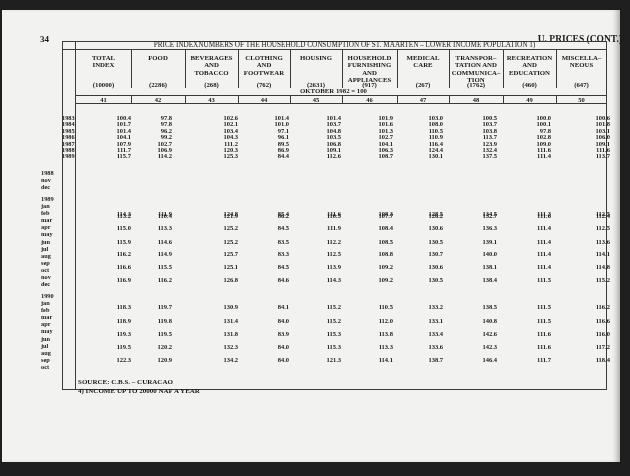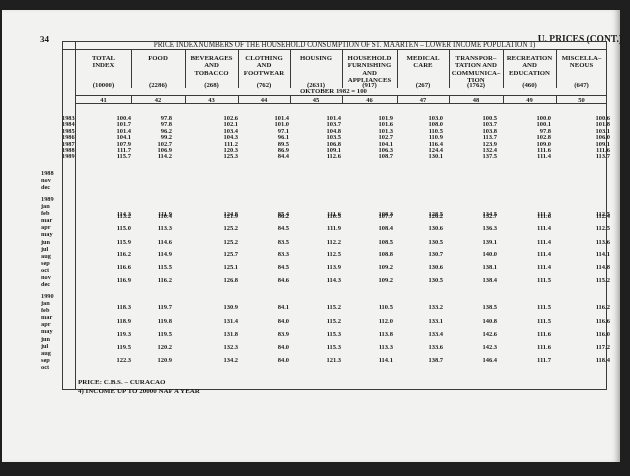--- a/index.html
+++ b/index.html
@@ -345,21 +345,21 @@
     <div class="val" style="left: 208px; top: 357px;">134.2</div>
     <div class="val" style="left: 259px; top: 357px;">84.0</div>
     <div class="val" style="left: 311px; top: 357px;">121.3</div>
     <div class="val" style="left: 363px; top: 357px;">114.1</div>
     <div class="val" style="left: 413px; top: 357px;">138.7</div>
     <div class="val" style="left: 467px; top: 357px;">146.4</div>
     <div class="val" style="left: 521px; top: 357px;">111.7</div>
     <div class="val" style="left: 580px; top: 357px;">118.4</div>
   </div>
 
-<div class="foot" style="top:378px">PRICE: C.B.S. – CURACAO</div>
+<div class="foot" style="top:378px">SOURCE: C.B.S. – CURACAO</div>
 <div class="foot" style="top:387px">4) INCOME UP TO 20000 NAF A YEAR</div>
 
 <div class="hdr-sep" style="left: 131px;"></div>
 <div class="hdr-sep" style="left: 185px;"></div>
 <div class="hdr-sep" style="left: 238px;"></div>
 <div class="hdr-sep" style="left: 290px;"></div>
 <div class="hdr-sep" style="left: 342px;"></div>
 <div class="hdr-sep" style="left: 397px;"></div>
 <div class="hdr-sep" style="left: 449px;"></div>
 <div class="hdr-sep" style="left: 503px;"></div>

